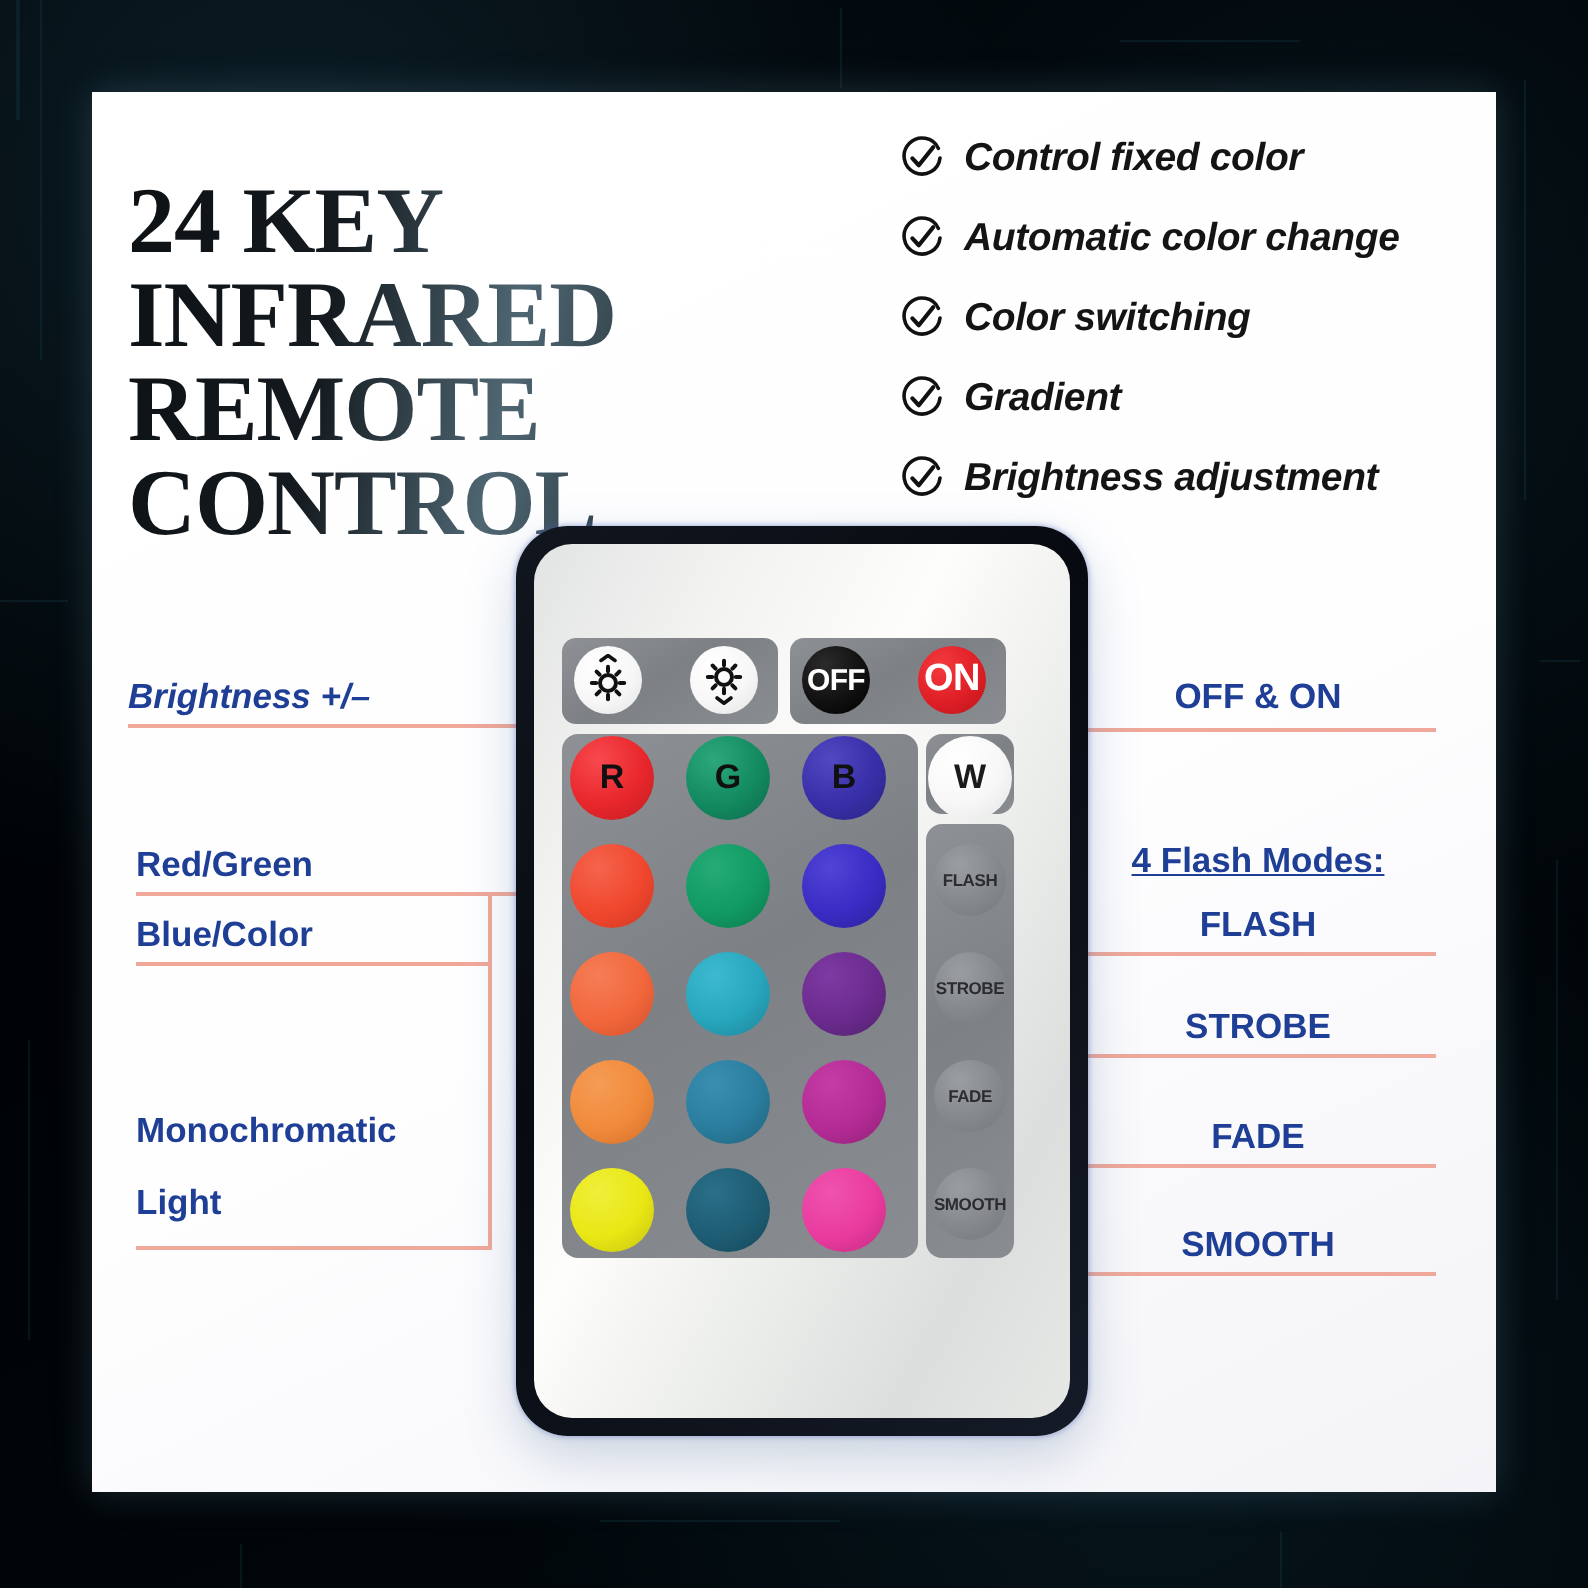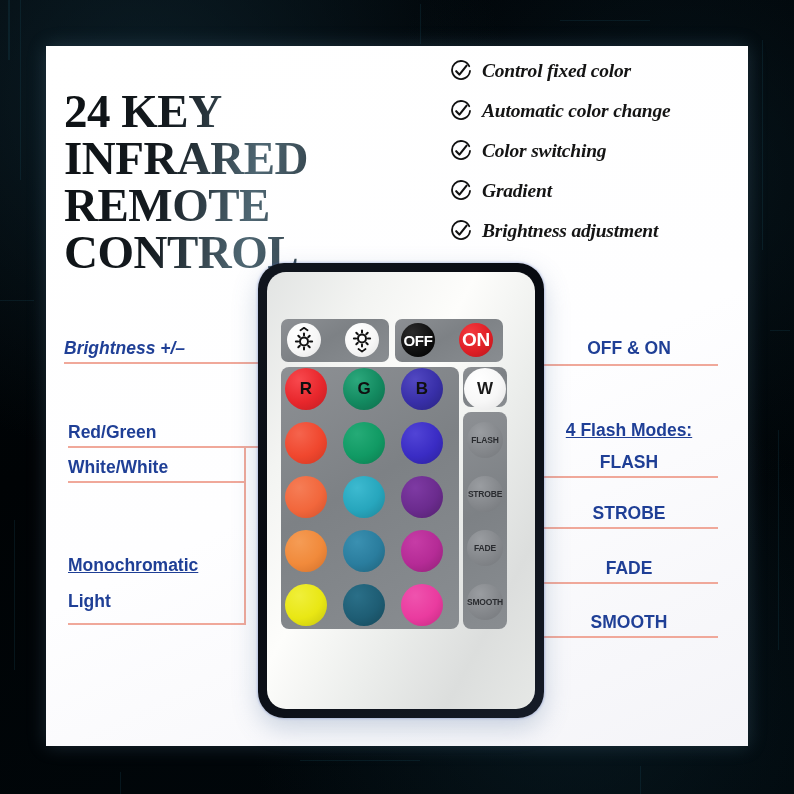--- a/index.html
+++ b/index.html
@@ -77,24 +77,23 @@
 
   
   #features {
     position: absolute;
     left: 404px;
     top: 14px;
     width: 300px;
   }
   .feature {
     display: flex;
-    align-items: flex-start;
+    align-items: center;
     height: 38px;
     margin-bottom: 2px;
-    font-family: Liberation Serif, serif;
   }
   .check-icon {
     flex: 0 0 auto;
     width: 22px;
     height: 22px;
     margin-right: 10px;
     position: relative;
   }
   .check-icon svg { display: block; }
   .feature-label {
@@ -276,25 +275,25 @@
       </div>
 
     </div>
 
     <div class="ann ann-left" style="left:18px; top:292px;font-style:italic;">Brightness +/–</div>
     <div class="rule" style="left:18px; top:316px; width:196px;"></div>
 
     <div class="ann ann-left" style="left:22px; top:376px;">Red/Green</div>
     <div class="rule" style="left:22px; top:400px; width:192px;"></div>
 
-    <div class="ann ann-left" style="left:22px; top:411px;">White/White</div>
+    <div class="ann ann-left" style="left:22px; top:411px;">Blue/Color</div>
     <div class="rule" style="left:22px; top:435px; width:178px;"></div>
     <div class="vrule" style="left:198px; top:400px; height:36px;"></div>
 
-    <div class="ann ann-left" style="left:22px; top:509px;text-decoration:underline;">Monochromatic</div>
+    <div class="ann ann-left" style="left:22px; top:509px;">Monochromatic</div>
     <div class="ann ann-left" style="left:22px; top:545px;">Light</div>
     <div class="rule" style="left:22px; top:577px; width:178px;"></div>
     <div class="vrule" style="left:198px; top:435px; height:143px;"></div>
 
     <div class="ann ann-right" style="left:488px; top:292px; width:190px;">OFF &amp; ON</div>
     <div class="rule" style="left:498px; top:318px; width:174px;"></div>
 
     <div class="ann ann-right" style="left:478px; top:374px; width:210px;text-decoration:underline;">4 Flash Modes:</div>
     <div class="ann ann-right" style="left:488px; top:406px; width:190px;">FLASH</div>
     <div class="rule" style="left:498px; top:430px; width:174px;"></div>

